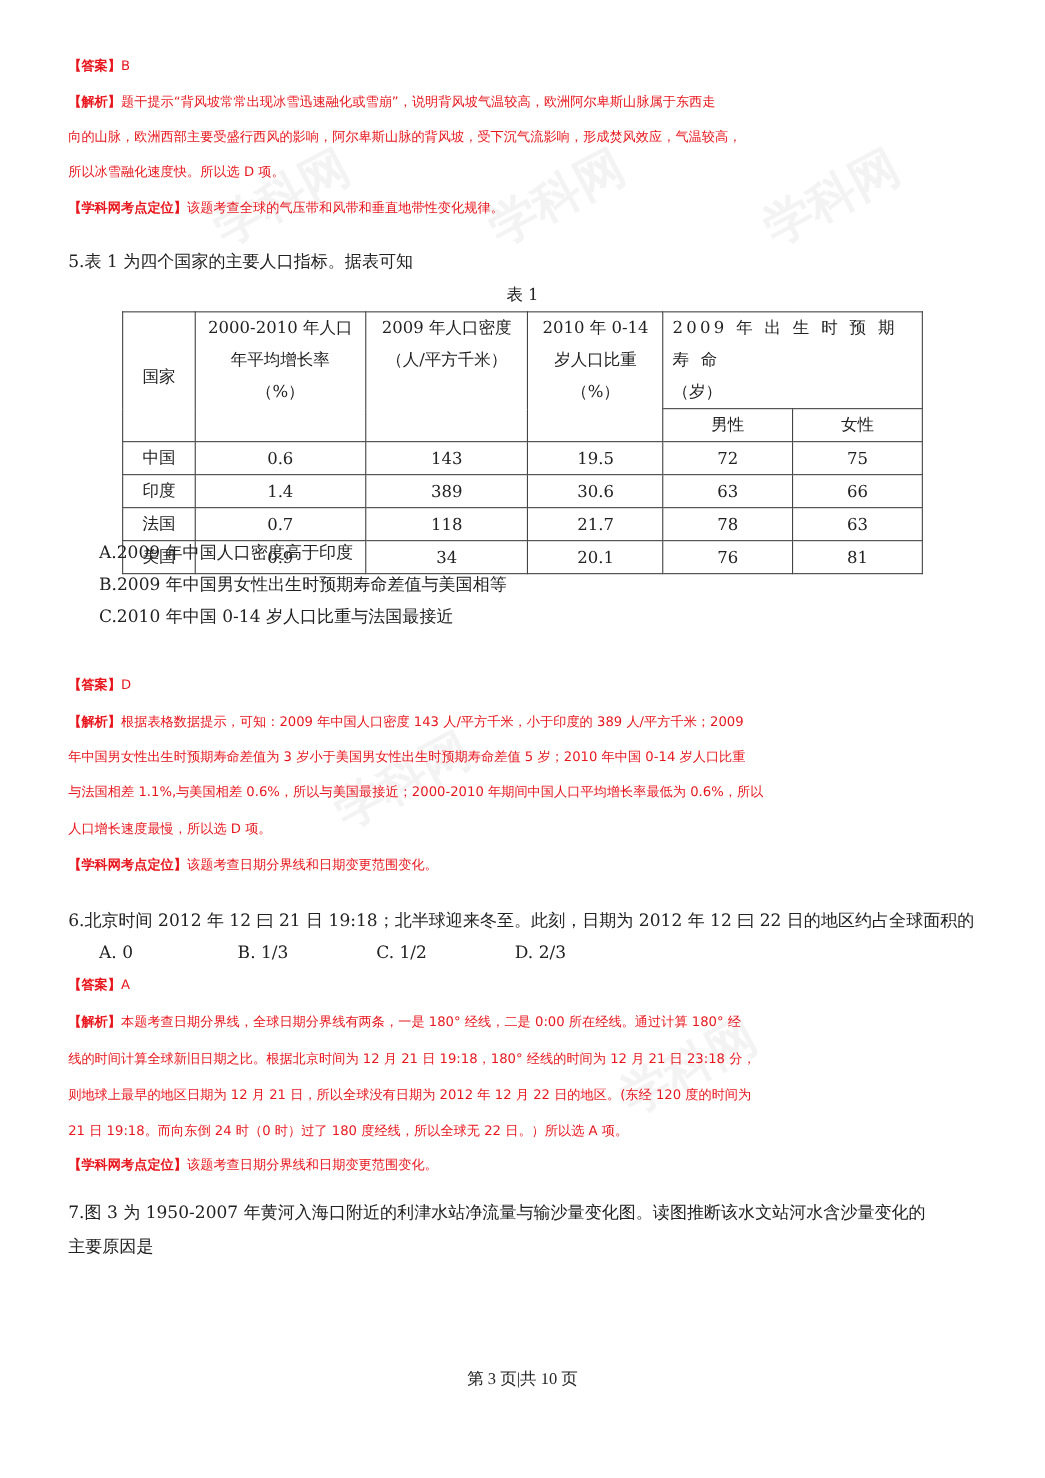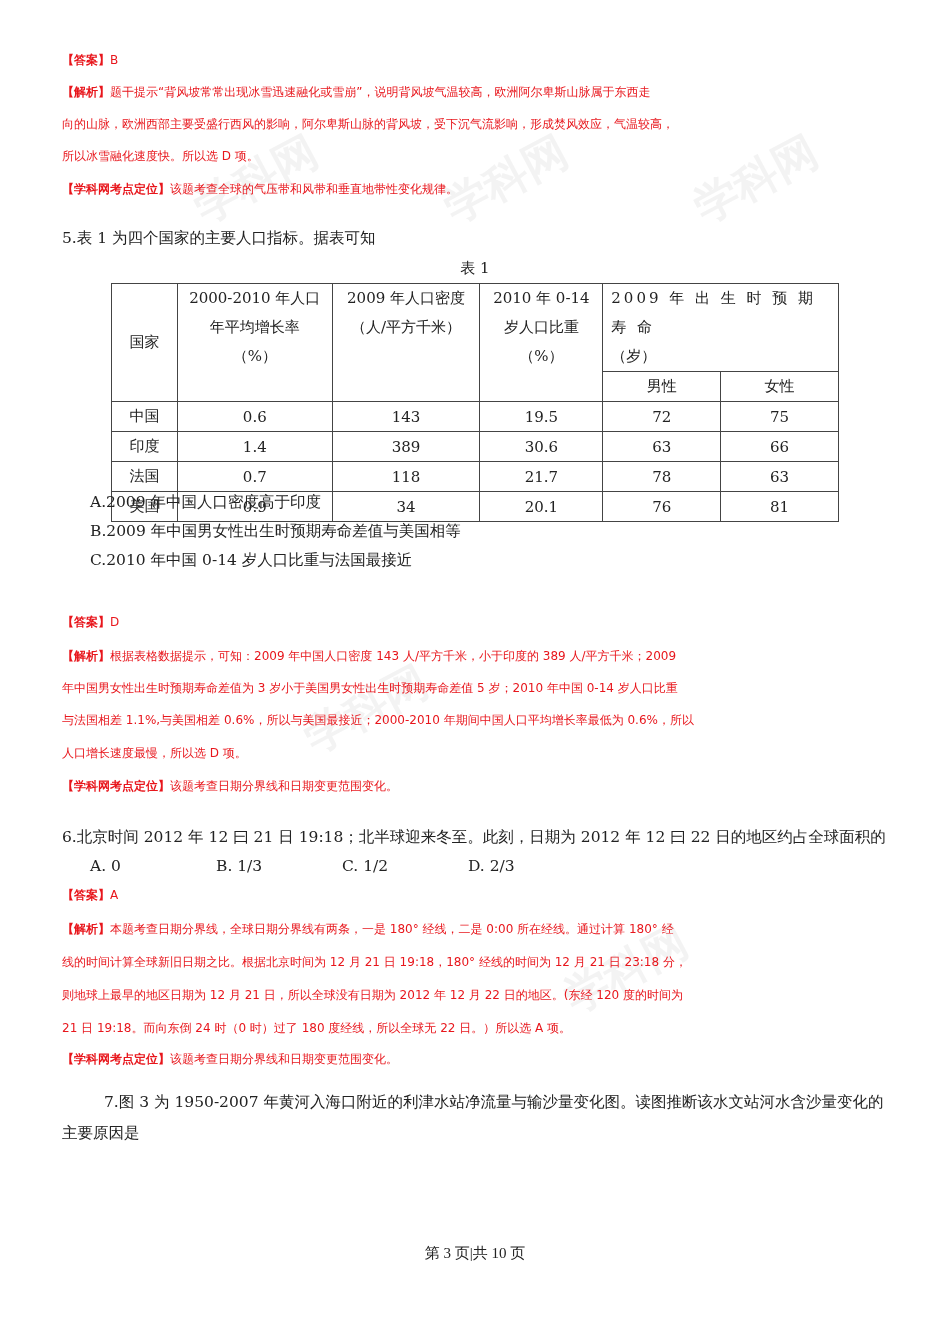--- a/index.html
+++ b/index.html
@@ -148,17 +148,17 @@
   <div class="line red" style="left:62px;top:919px;">
     <span class="tag">【解析】</span><span>本题考查日期分界线，全球日期分界线有两条，一是 180° 经线，二是 0:00 所在经线。通过计算 180° 经</span>
   </div>
   <div class="line red" style="left:62px;top:952px;">线的时间计算全球新旧日期之比。根据北京时间为 12 月 21 日 19:18，180° 经线的时间为 12 月 21 日 23:18 分，</div>
   <div class="line red" style="left:62px;top:985px;">则地球上最早的地区日期为 12 月 21 日，所以全球没有日期为 2012 年 12 月 22 日的地区。(东经 120 度的时间为</div>
   <div class="line red" style="left:62px;top:1018px;">21 日 19:18。而向东倒 24 时（0 时）过了 180 度经线，所以全球无 22 日。）所以选 A 项。</div>
   <div class="line red" style="left:62px;top:1049px;">
     <span class="tag">【学科网考点定位】</span><span>该题考查日期分界线和日期变更范围变化。</span>
   </div>
 
-  <div class="line black" style="left:62px;top:1092px;margin-left:42px;">7.图 3 为 1950-2007 年黄河入海口附近的利津水站净流量与输沙量变化图。读图推断该水文站河水含沙量变化的</div>
+  <div class="line black" style="left:62px;top:1092px;">7.图 3 为 1950-2007 年黄河入海口附近的利津水站净流量与输沙量变化图。读图推断该水文站河水含沙量变化的</div>
   <div class="line black" style="left:62px;top:1123px;">主要原因是</div>
 
   <div class="footer">第 3 页|共 10 页</div>
 </div>
 
 </body></html>

